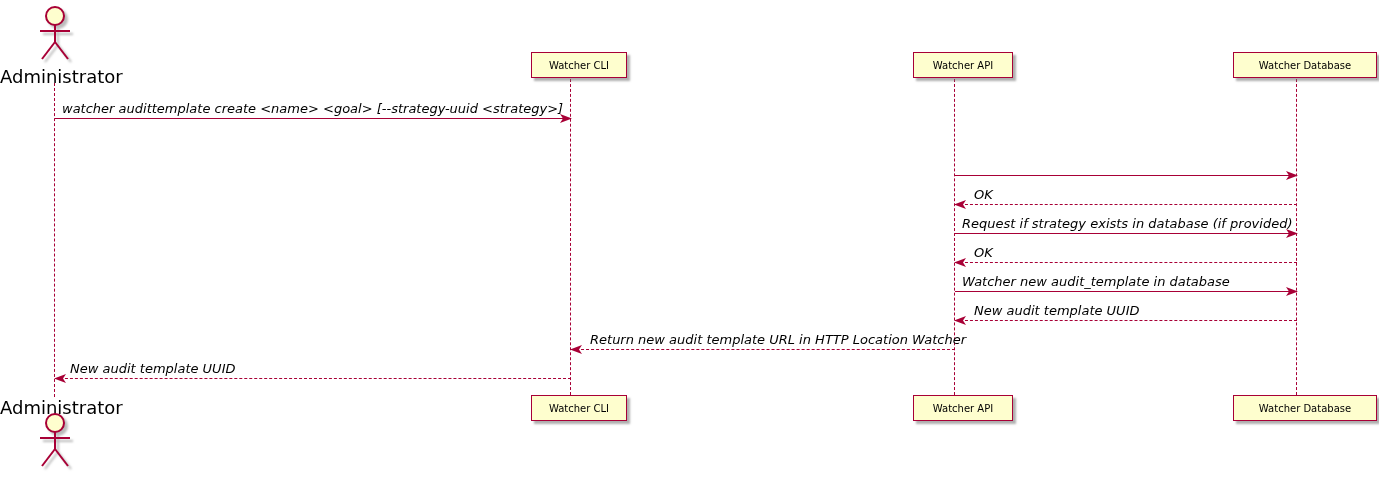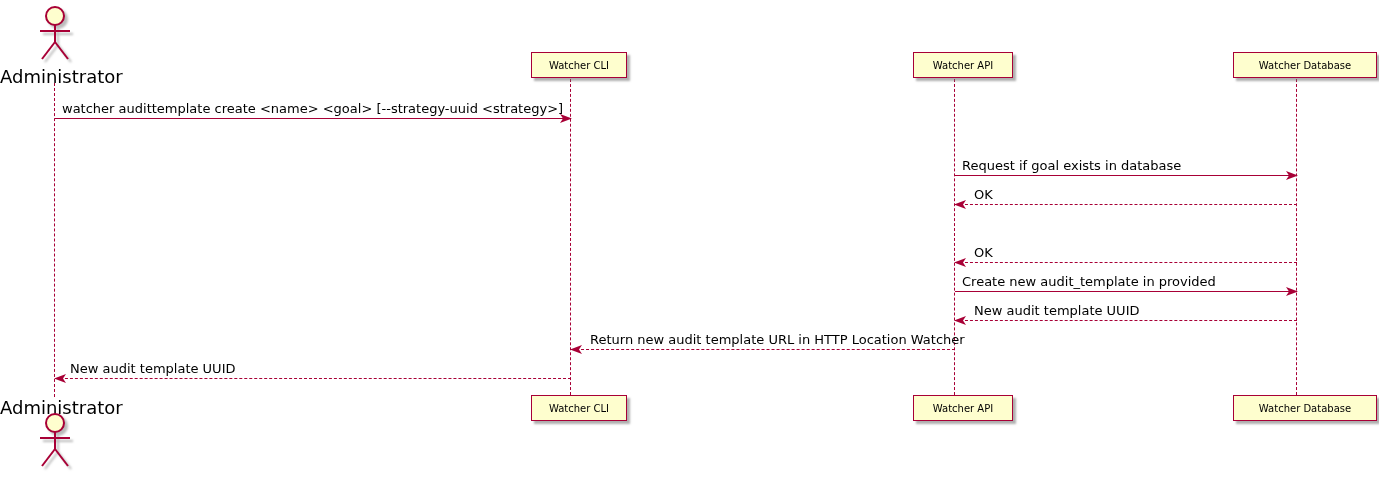--- a/index.html
+++ b/index.html
@@ -29,21 +29,21 @@
     display:flex;align-items:center;justify-content:center;
     font-size:10px;white-space:nowrap;margin-left:8px;
   }
   .actor-label{
     position:absolute;width:110px;text-align:center;
     font-size:18px;white-space:nowrap;
   }
   .actor-svg{position:absolute;filter:drop-shadow(3px 3px 1px rgba(120,120,120,0.5));}
   .actor-svg line{stroke:var(--accent-red,#A80036);stroke-width:2;fill:none;}
   .actor-svg circle{stroke:var(--accent-red,#A80036);stroke-width:2;fill:var(--fill-yellow,#FEFECE);}
-  .msg{position:absolute;height:18px;}
+  .msg{position:absolute;height:18px;font-style:italic;}
   .msg .line{position:absolute;left:0;right:0;bottom:0;height:0;
     border-top:1px solid var(--accent-red,#A80036);}
   .msg.dashed .line{border-top-style:dashed;}
   .msg .label{position:absolute;bottom:3px;font-size:13px;white-space:nowrap;}
   .msg svg{position:absolute;bottom:-4px;}
   .msg svg.ah-right{right:-1px;}
   .msg svg.ah-left{left:-1px;}
   .msg svg polygon{fill:var(--accent-red,#A80036);}
 </style>
 </head>
@@ -72,46 +72,52 @@
   <div class="msg solid" style="left:55px;top:101px;width:516px;">
     <span class="label" style="left:7px;">watcher audittemplate create &lt;name&gt; &lt;goal&gt; [--strategy-uuid &lt;strategy&gt;]</span>
     <div class="line"></div>
     <svg class="ah-right" width="12" height="9">
         <polygon points="0,0 12,4.5 0,9 3,4.5"></polygon>
       </svg>
   </div>
 
 
   <div class="msg solid" style="left:955px;top:158px;width:342px;">
-    <span class="label" style="left:7px;">Request if goal exists in database</span>
     <div class="line"></div>
     <svg class="ah-right" width="12" height="9">
         <polygon points="0,0 12,4.5 0,9 3,4.5"></polygon>
       </svg>
   </div>
 
   <div class="msg dashed" style="left:955px;top:187px;width:342px;">
     <span class="label" style="left:19px;">OK</span>
     <div class="line"></div>
     <svg class="ah-left" width="12" height="9">
         <polygon points="12,0 0,4.5 12,9 9,4.5"></polygon>
       </svg>
   </div>
 
+  <div class="msg solid" style="left:955px;top:216px;width:342px;">
+    <span class="label" style="left:7px;">Request if strategy exists in database (if provided)</span>
+    <div class="line"></div>
+    <svg class="ah-right" width="12" height="9">
+        <polygon points="0,0 12,4.5 0,9 3,4.5"></polygon>
+      </svg>
+  </div>
 
   <div class="msg dashed" style="left:955px;top:245px;width:342px;">
     <span class="label" style="left:19px;">OK</span>
     <div class="line"></div>
     <svg class="ah-left" width="12" height="9">
         <polygon points="12,0 0,4.5 12,9 9,4.5"></polygon>
       </svg>
   </div>
 
   <div class="msg solid" style="left:955px;top:274px;width:342px;">
-    <span class="label" style="left:7px;">Create new audit_template in provided</span>
+    <span class="label" style="left:7px;">Watcher new audit_template in database</span>
     <div class="line"></div>
     <svg class="ah-right" width="12" height="9">
         <polygon points="0,0 12,4.5 0,9 3,4.5"></polygon>
       </svg>
   </div>
 
   <div class="msg dashed" style="left:955px;top:303px;width:342px;">
     <span class="label" style="left:19px;">New audit template UUID</span>
     <div class="line"></div>
     <svg class="ah-left" width="12" height="9">

